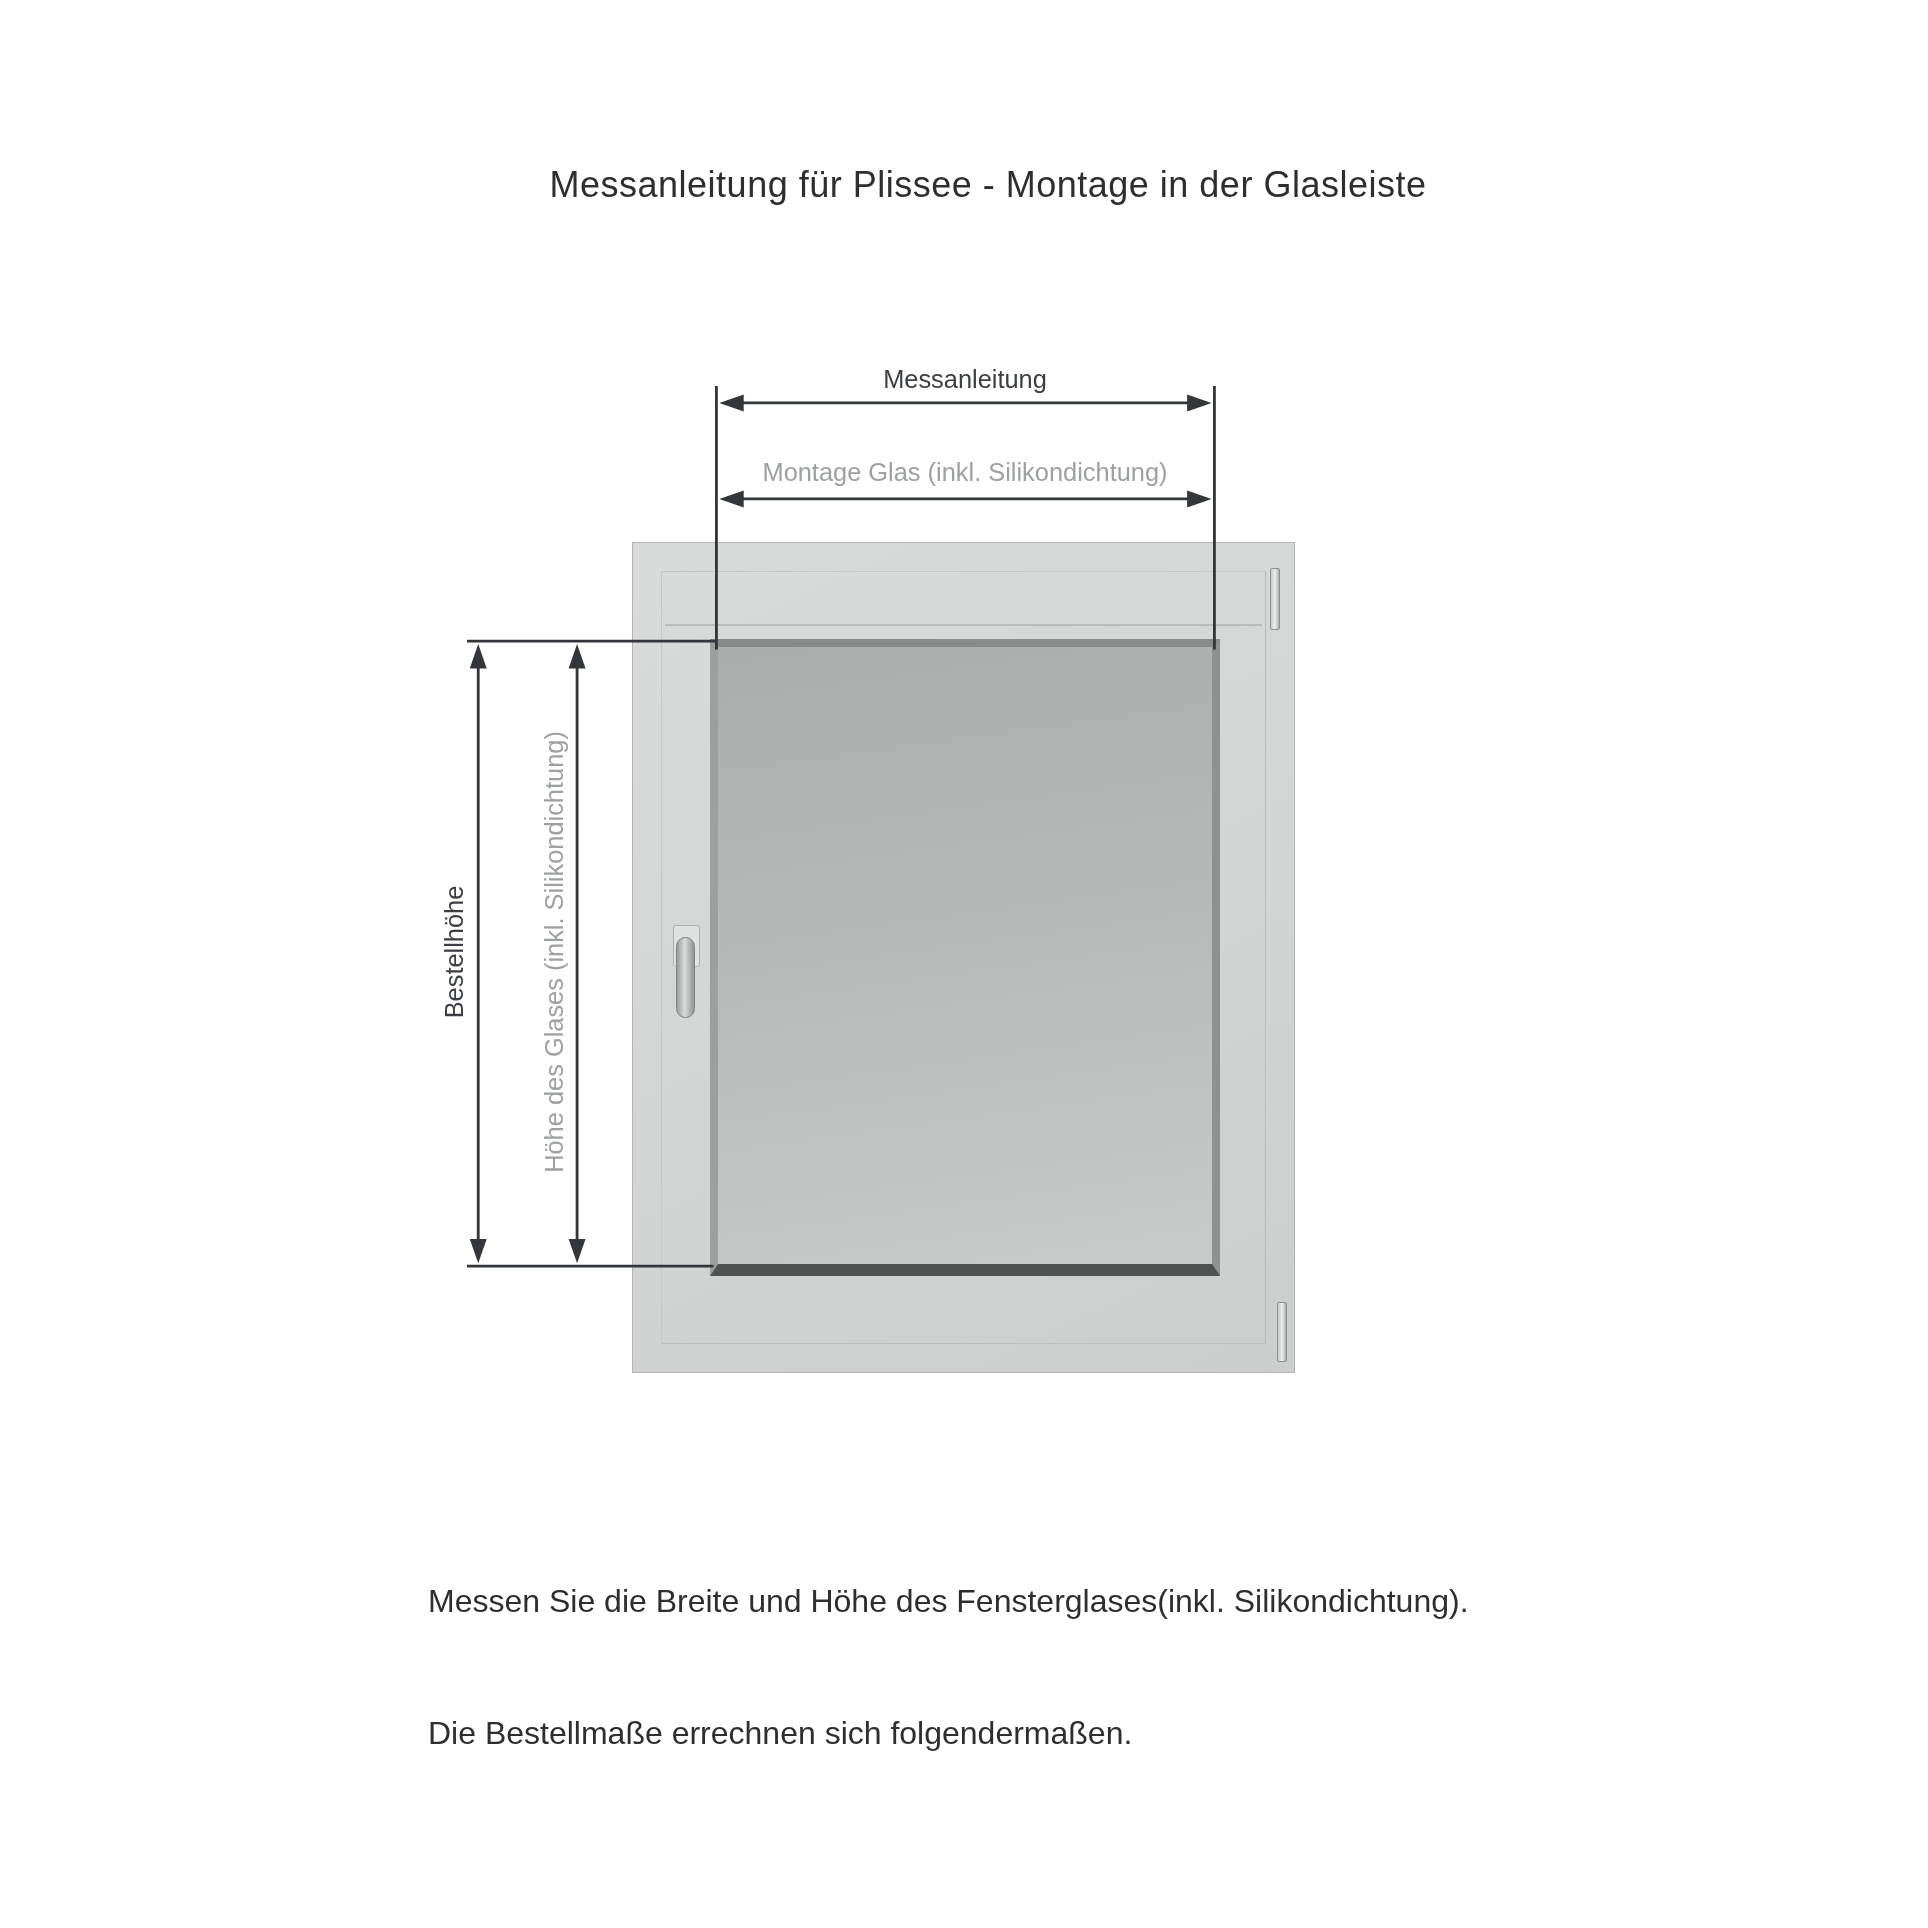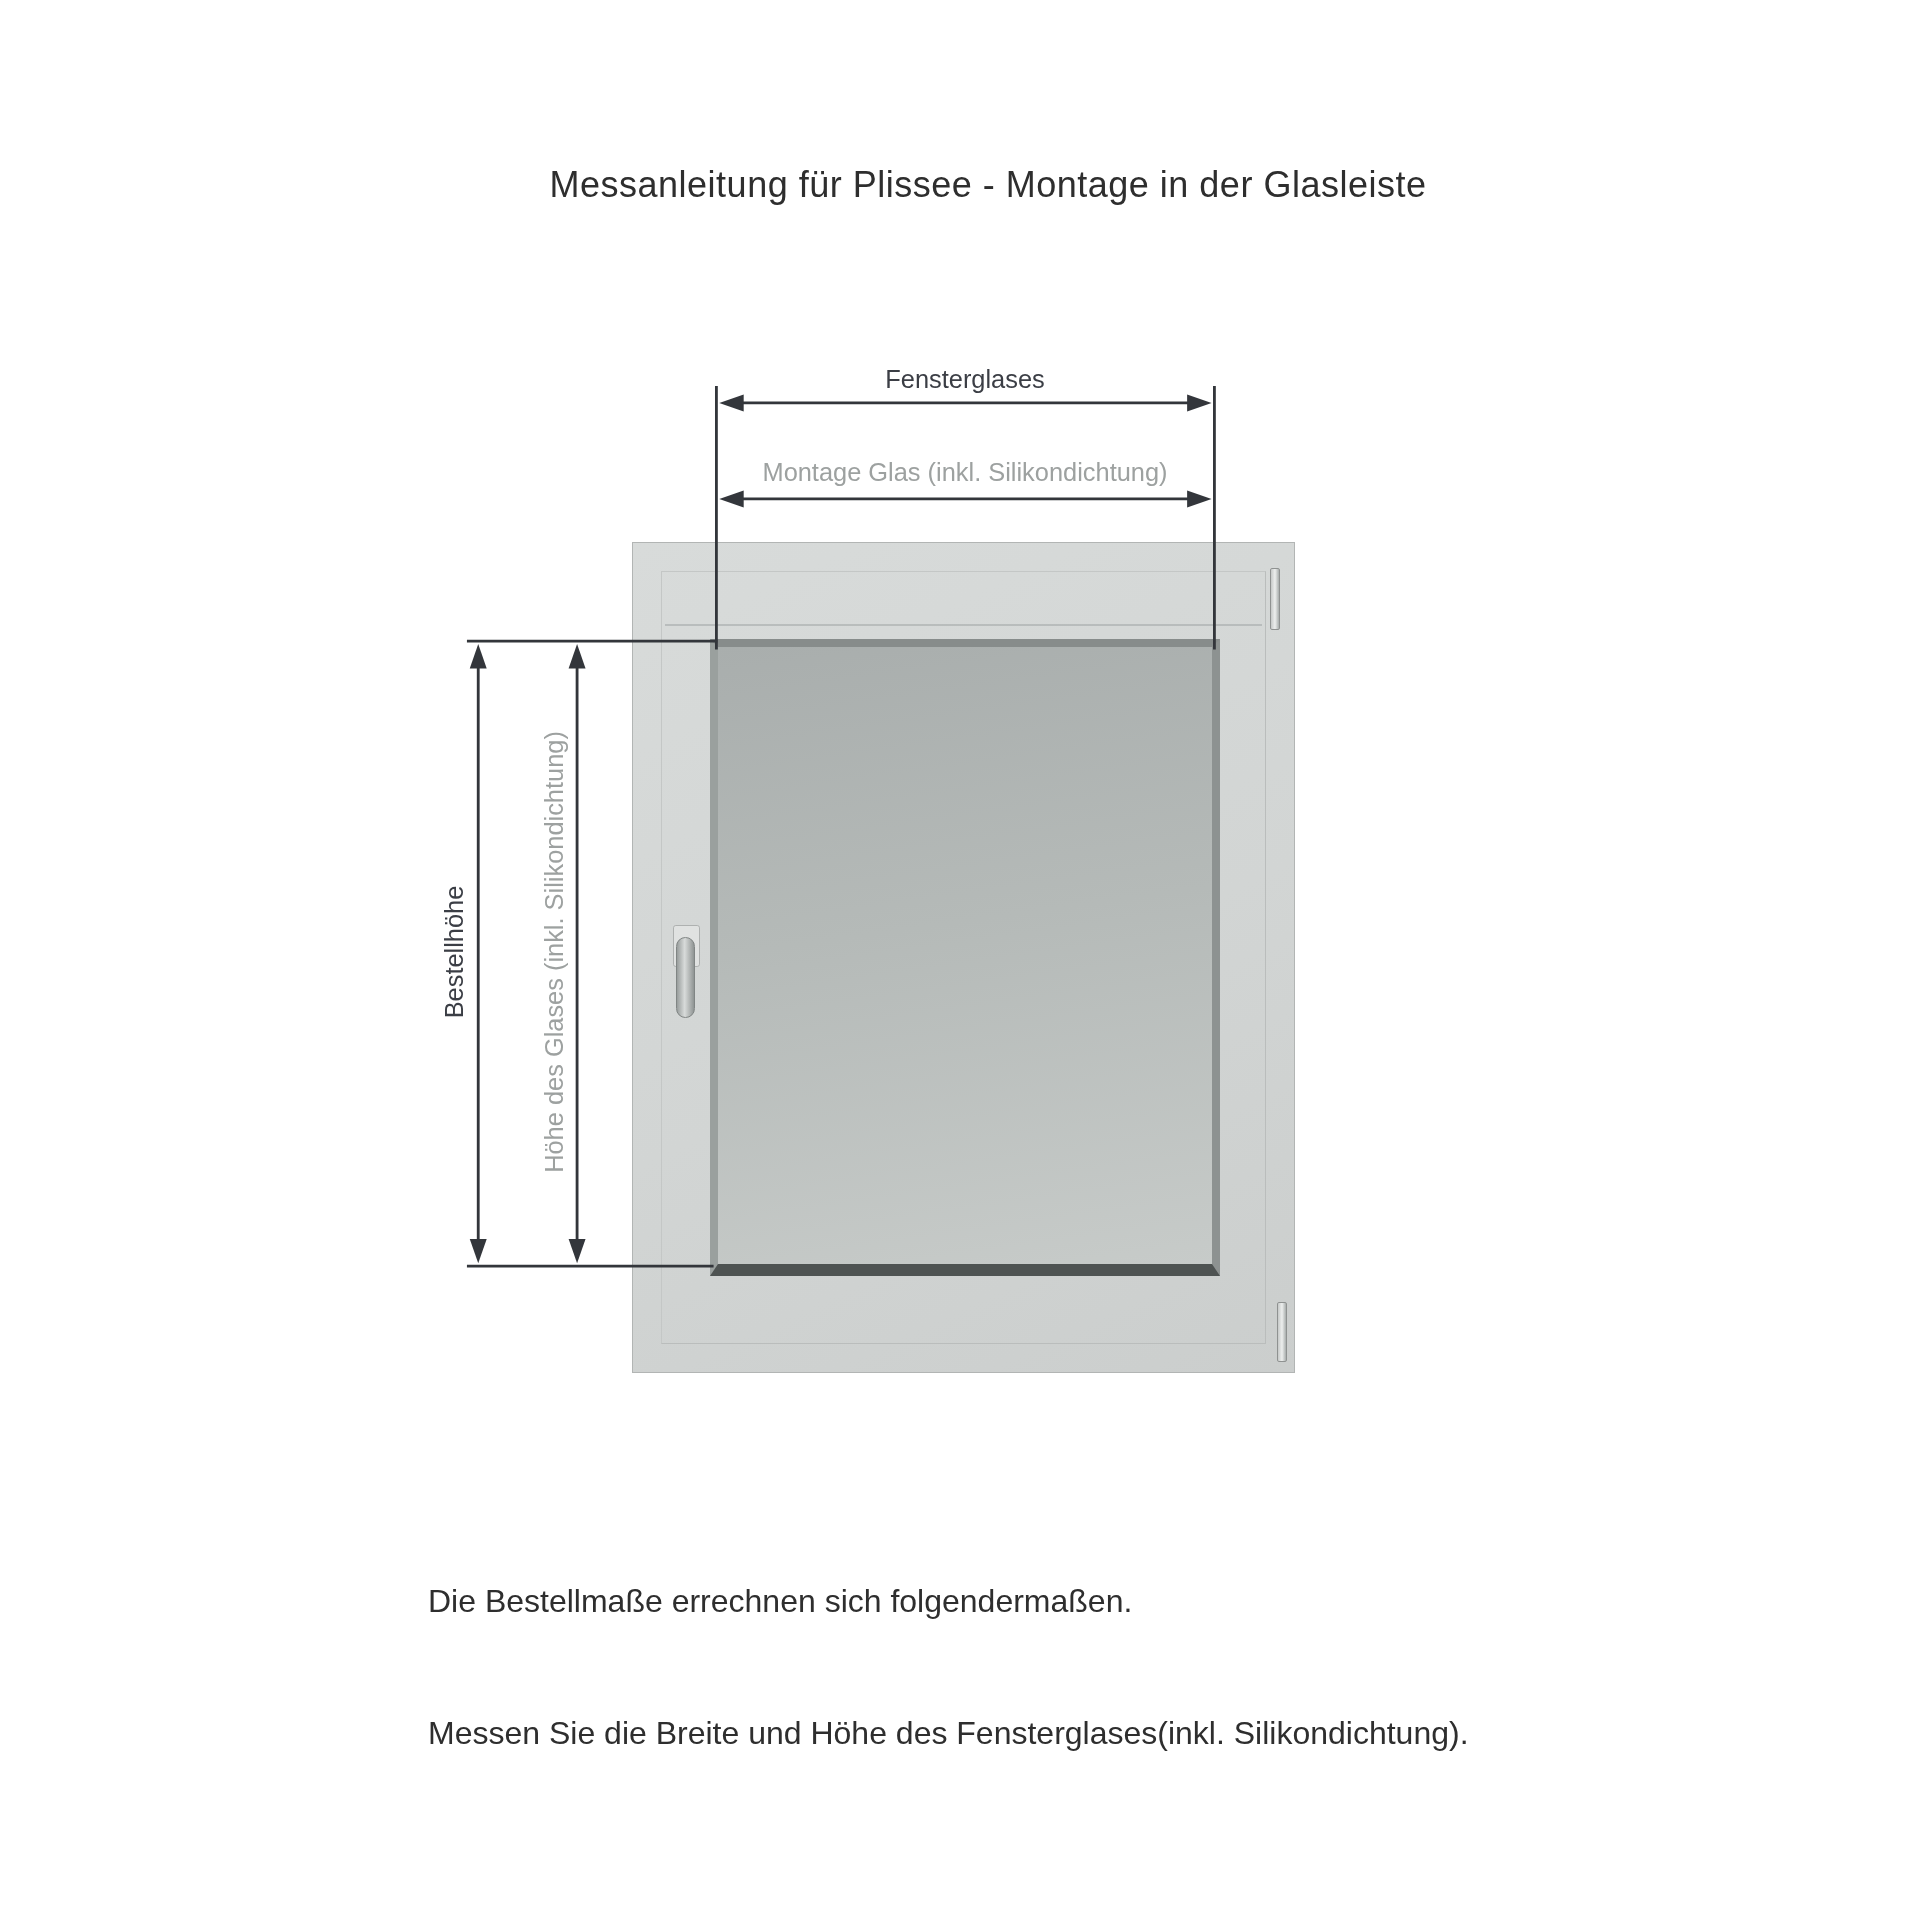--- a/index.html
+++ b/index.html
@@ -143,26 +143,26 @@
       <polygon points="508,1342 499,1316 517,1316"></polygon>
     </g>
 
     <g>
       <line x1="613" y1="702" x2="613" y2="1324"></line>
       <polygon points="613,684 604,710 622,710"></polygon>
       <polygon points="613,1342 604,1316 622,1316"></polygon>
     </g>
   </svg>
 
-  <div class="abs measure-label" style="left:965px;top:379px;">Fensterglases</div>
+  <div class="abs measure-label" style="left:965px;top:379px;">Messanleitung</div>
   <div class="abs measure-label muted" style="left:965px;top:472px;">Montage Glas (inkl. Silikondichtung)</div>
   <div class="abs measure-label vertical" style="left:454px;top:952px;">Bestellhöhe</div>
   <div class="abs measure-label vertical muted" style="left:554px;top:952px;">Höhe des Glases (inkl. Silikondichtung)</div>
 </div>
 
 <div class="abs text-block">
+  <div>Messen Sie die Breite und Höhe des Fensterglases(inkl. Silikondichtung).</div>
   <div>Die Bestellmaße errechnen sich folgendermaßen.</div>
-  <div>Messen Sie die Breite und Höhe des Fensterglases(inkl. Silikondichtung).</div>
   
 
   
 </div>
 
 
 </body></html>

